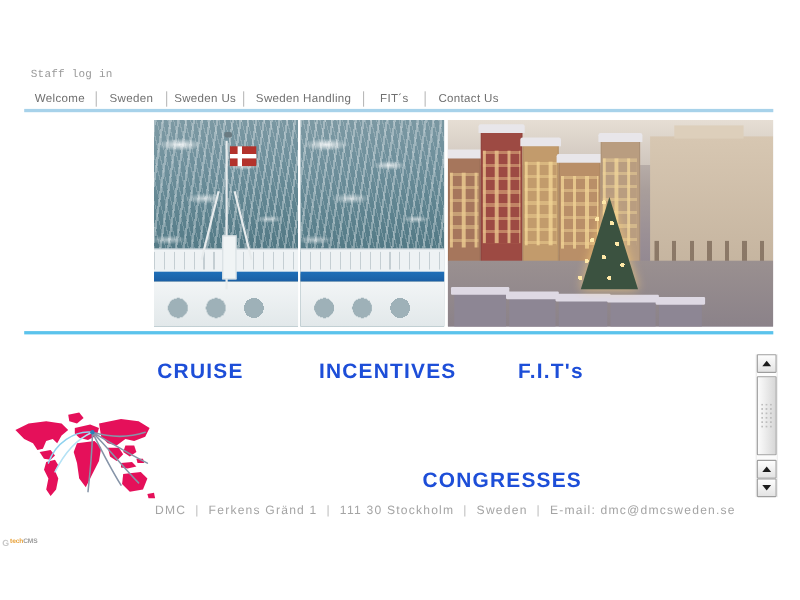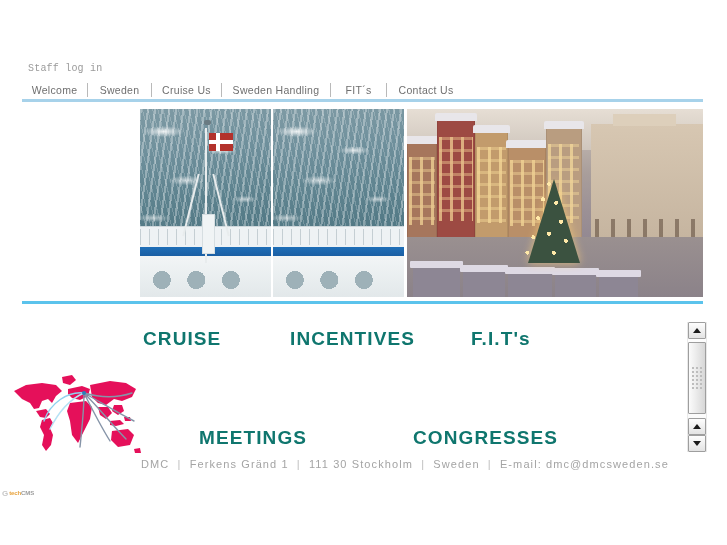--- a/index.html
+++ b/index.html
@@ -265,32 +265,32 @@
   }
 
   
   .services {
     position: absolute;
     left: 0; top: 300px;
     width: 727px; height: 200px;
   }
   .svc {
     position: absolute;
-    color: #0f766e;
+    color: #1d4ed8;
     font-size: 19px;
     font-weight: bold;
     letter-spacing: 1.1px;
     white-space: nowrap;
     font-family: "Liberation Sans", sans-serif;
   }
   .svc-cruise      { left: 143px; top: 28px; }
   .svc-incentives  { left: 290px; top: 28px; }
   .svc-fits        { left: 471px; top: 28px; }
   .svc-meetings    { left: 199px; top: 127px; }
-  .svc-congresses  { left: 413px; top: 127px; }
+  .svc-congresses  { left: 384px; top: 127px; }
 
   
   .worldmap {
     position: absolute;
     left: 6px;
     top: 365px;
     width: 138px;
     height: 92px;
   }
 
@@ -390,21 +390,21 @@
   <div class="navbar">
     <div class="nav-cell" style="width:65px">
       <span class="nav-item">Welcome</span>
     </div>
     <div class="nav-sep"></div>
     <div class="nav-cell" style="width:63px">
       <span class="nav-item">Sweden</span>
     </div>
     <div class="nav-sep"></div>
     <div class="nav-cell" style="width:69px">
-      <span class="nav-item">Cruise Us</span>
+      <span class="nav-item">Sweden Us</span>
     </div>
     <div class="nav-sep"></div>
     <div class="nav-cell" style="width:108px">
       <span class="nav-item">Sweden Handling</span>
     </div>
     <div class="nav-sep"></div>
     <div class="nav-cell" style="width:55px">
       <span class="nav-item">FIT´s</span>
     </div>
     <div class="nav-sep"></div>
@@ -496,21 +496,20 @@
     </div>
 
   </div>
 
   <div class="hr-blue"></div>
 
   <div class="services">
     <a class="svc svc-cruise" href="#" style="text-decoration:none">CRUISE</a>
     <a class="svc svc-incentives" href="#" style="text-decoration:none">INCENTIVES</a>
     <a class="svc svc-fits" href="#" style="text-decoration:none">F.I.T's</a>
-    <a class="svc svc-meetings" href="#" style="text-decoration:none">MEETINGS</a>
     <a class="svc svc-congresses" href="#" style="text-decoration:none">CONGRESSES</a>
   </div>
 
   <div class="worldmap">
     <svg viewBox="0 0 138 92" width="138" height="92" xmlns="http://www.w3.org/2000/svg">
       <g fill="#e5105a">
 
         <path d="M8,26 L20,20 L36,18 L50,20 L56,26 L50,31 L46,38 L42,34 L36,36 L33,43 L28,44 L24,38 L16,34 Z"></path>
         <path d="M30,46 L40,44 L44,49 L40,53 L34,52 Z"></path>
 

